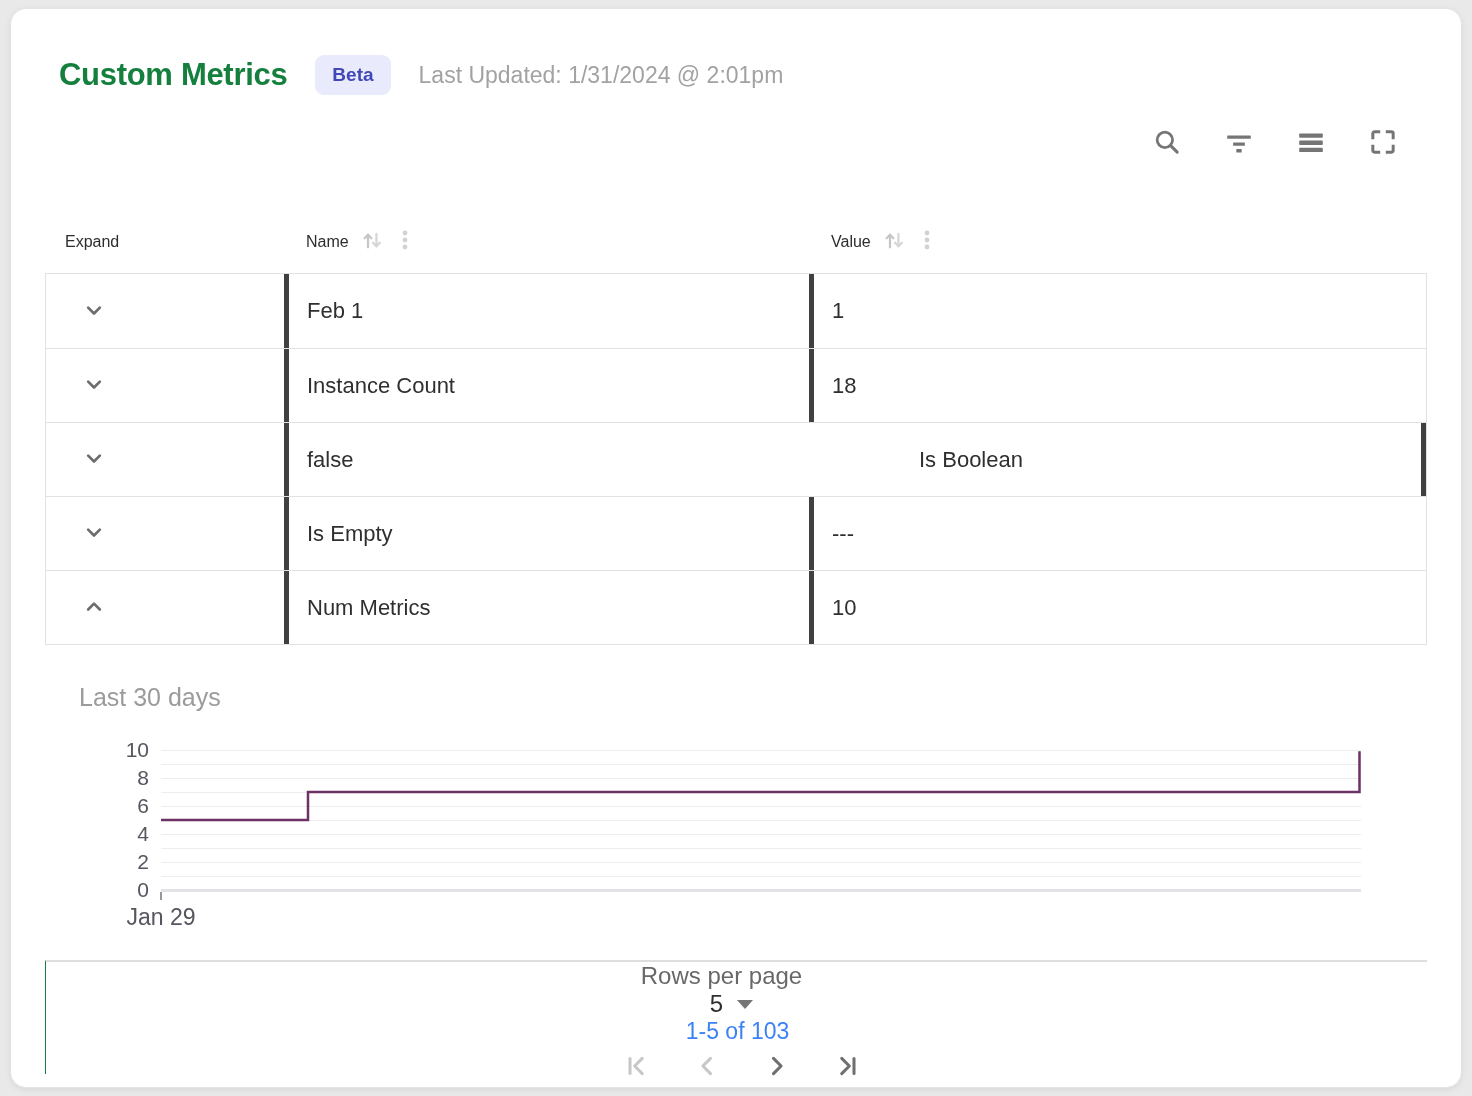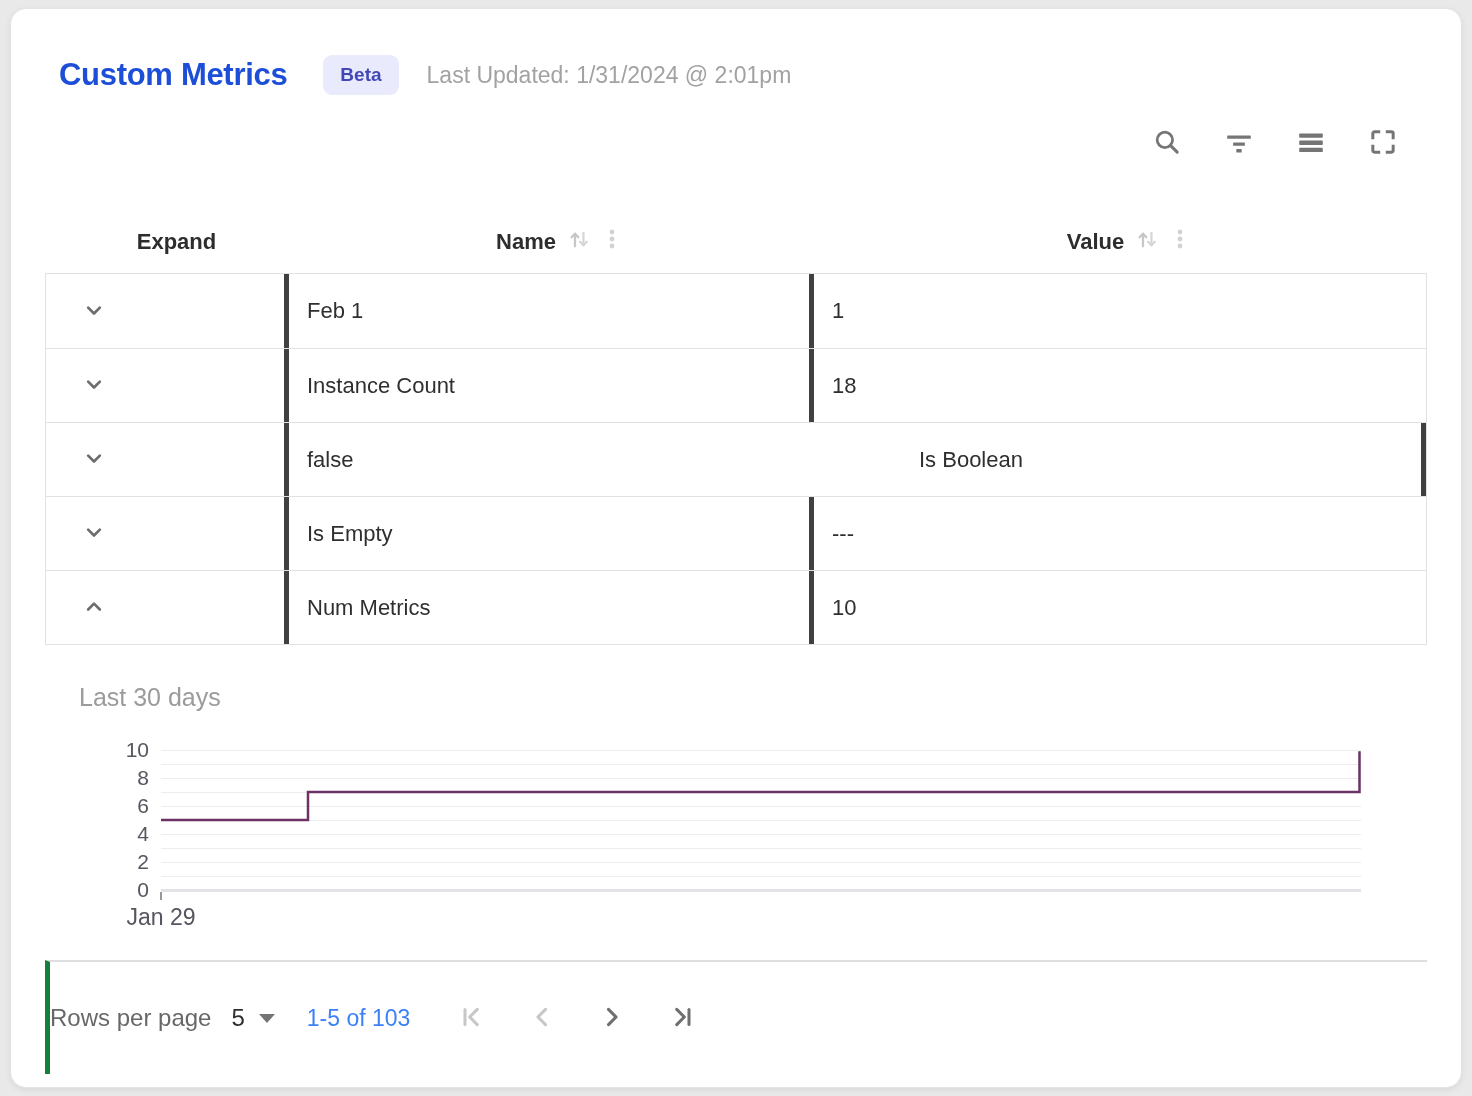--- a/index.html
+++ b/index.html
@@ -13,35 +13,35 @@
     margin:8px 10px;
     background:#ffffff;
     border:1px solid #e4e4e6;
     border-radius:16px;
     box-shadow:0 2px 6px rgba(0,0,0,.07);
     height:1080px;
     overflow:hidden;
   }
   
   .header { display:flex; align-items:center; padding:40px 48px 0 48px; height:92px; }
-  .page-title { font-size:31px; font-weight:700; color:#1d4ed8; letter-spacing:-0.3px; }
+  .page-title { font-size:31px; font-weight:700; color:#15803d; letter-spacing:-0.3px; }
   .badge {
-    margin-left:36px;
+    margin-left:28px;
     background:#e9eafb; color:#4247b8;
     font-size:19px; font-weight:700;
     padding:9px 17px; border-radius:9px;
   }
   .updated { margin-left:28px; font-size:23px; color:#a2a2a4; }
   
   .toolbar { display:flex; justify-content:flex-end; align-items:center; gap:40px; padding:22px 62px 0 0; height:62px; }
   .tool-btn { width:32px; height:32px; border:none; background:none; cursor:pointer; display:flex; align-items:center; justify-content:center; }
   
   .grid { margin:48px 34px 0 34px; }
   .thead { display:flex; height:62px; align-items:center; }
-  .th { display:flex; align-items:center; font-size:22px; font-weight:700; color:#2d2d2d;justify-content:center; }
+  .th { display:flex; align-items:center; font-size:16px; font-weight:400; color:#2d2d2d; }
   .col-expand { width:243px; padding-left:20px; }
   .col-name   { width:525px; padding-left:18px; }
   .col-value  { flex:1;      padding-left:18px; }
   .th-icons { display:flex; align-items:center; margin-left:10px; gap:8px; }
   .tbody { border:1px solid #e2e2e4; }
   .tr { display:flex; height:74px; }
   .tr + .tr { border-top:1px solid #e2e2e4; }
   .td { display:flex; align-items:center; font-size:22px; color:#2f2f2f; }
   .td.col-expand, .td.col-name { border-right:5px solid #404040; }
   .td.col-expand { padding-left:30px; }
@@ -56,24 +56,25 @@
   .gridline { position:absolute; left:0; width:100%; height:1px; background:#ededf0; }
   .gridline.zero { height:3px; background:#e3e3e7; }
   .ylabel { position:absolute; right:calc(100% + 12px); transform:translateY(-50%); font-size:21px; color:#55565e; white-space:nowrap; }
   .plot svg { position:absolute; left:0; top:0; overflow:visible; }
   .xtick { position:absolute; left:-1px; bottom:-10px; width:2px; height:8px; background:#97979c; }
   .xlabel { position:absolute; left:116px; top:154px; transform:translateX(-50%); font-size:23px; color:#55565e; white-space:nowrap; }
   
   .footer {
     margin:20px 34px 0 34px;
     border-top:2px solid #dedee0;
-    border-left:5px solid #15803d;
+    border-left:1px solid #15803d;
     height:114px;
     display:flex; align-items:center; justify-content:flex-start;
     padding-right:30px;
+    flex-direction:column;
   }
   .rpp-label { font-size:24px; color:#68686a; }
   .rpp-select { display:flex; align-items:center; margin-left:20px; cursor:pointer; background:none; border:none; gap:14px; }
   .rpp-value { font-size:24px; color:#2f2f2f; }
   .tri { width:0; height:0; border-left:8px solid transparent; border-right:8px solid transparent; border-top:9px solid #757575; }
   .range { font-size:23px; color:#3b82f6; margin-left:32px; }
   .nav { display:flex; align-items:center; margin-left:40px; gap:26px; }
   .nav-btn { width:44px; height:44px; border:none; background:none; cursor:pointer; display:flex; align-items:center; justify-content:center; }
   .nav-btn svg { stroke:#6f6f71; }
   .nav-btn.disabled svg { stroke:#c7c7c9; }

